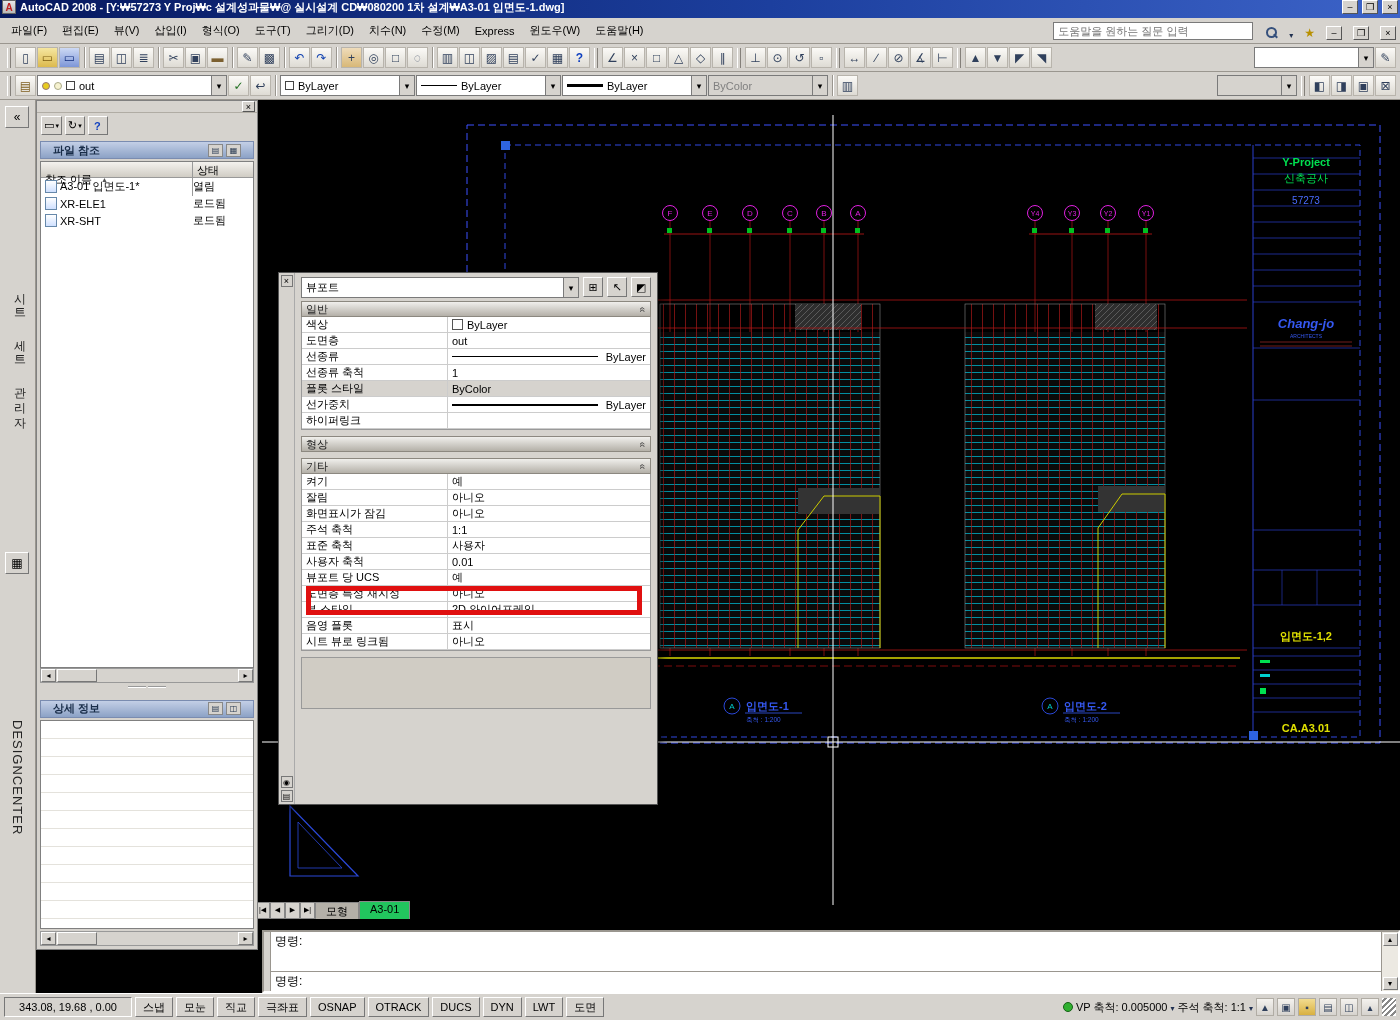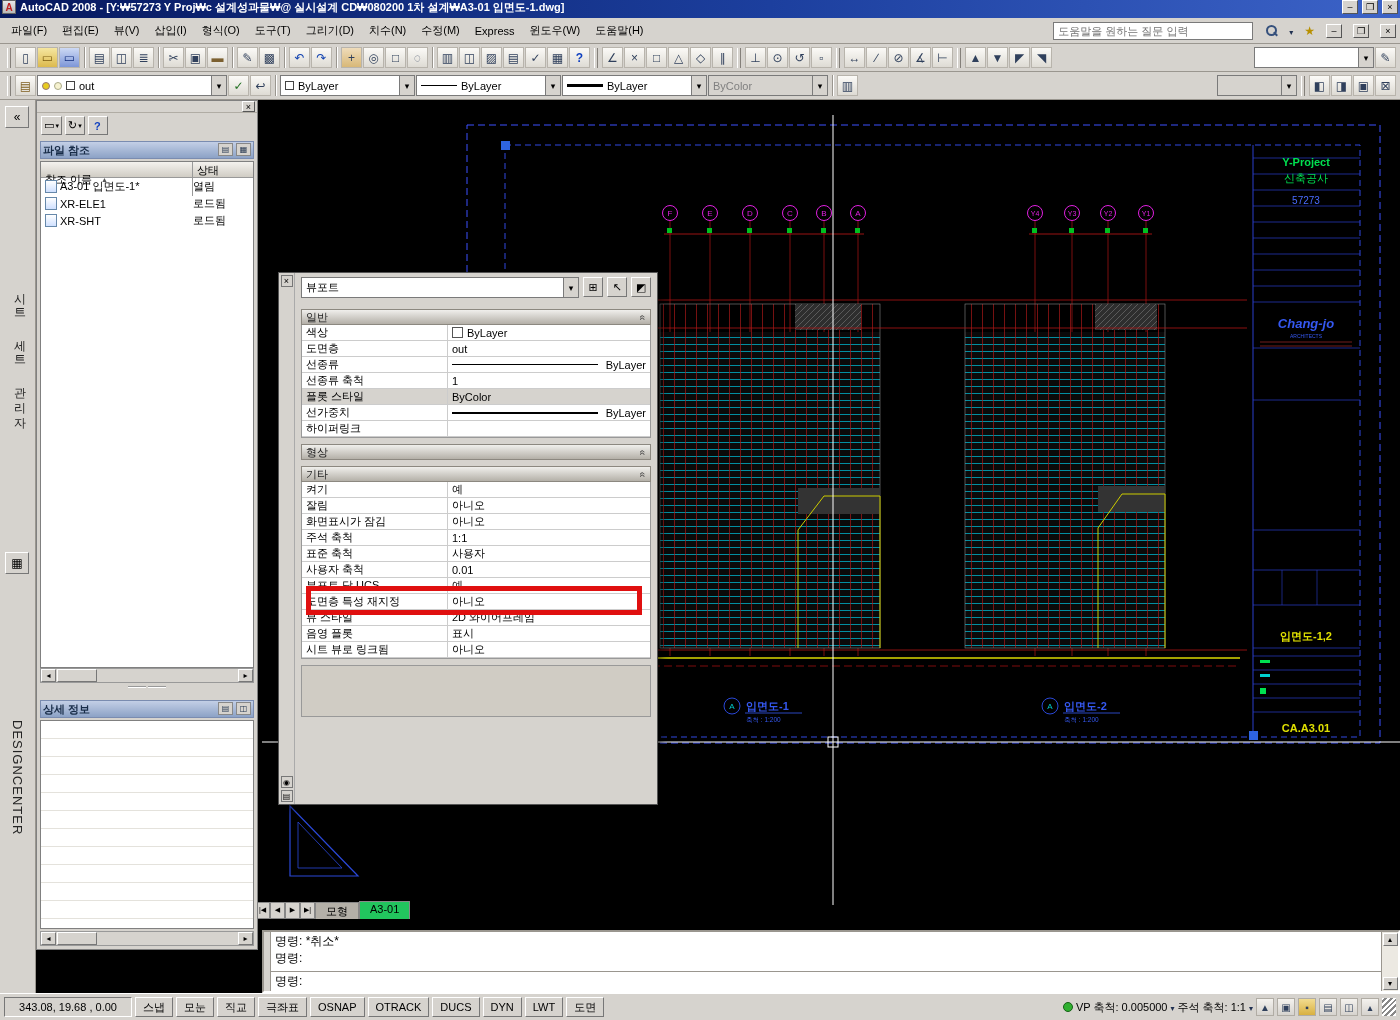--- a/index.html
+++ b/index.html
@@ -8,21 +8,21 @@
 .abs{position:absolute}
 
 .titlebar{left:0;top:0;width:1400px;height:18px;background:linear-gradient(90deg,#06185e,#1c3f9e 55%,#3c63c8);color:#fff;display:flex;align-items:flex-start;gap:4px;padding:0 2px;z-index:90}
 .titlebar .t{font-weight:bold;font-size:11px;flex:1;white-space:nowrap;overflow:hidden}
 .appicon{width:14px;height:14px;background:linear-gradient(#e8e8e8,#b8b8b8);border:1px solid #666;display:flex;align-items:center;justify-content:center}
 .appicon::after{content:"A";color:#c02020;font-weight:bold;font-size:10px}
 .wb{width:16px;height:14px;background:#d6d3ce;border:1px solid;border-color:#fff #555 #555 #fff;font-size:9px;display:flex;align-items:center;justify-content:center;color:#000}
 .wb.mn::after{content:"–"} .wb.rs::after{content:"❒"} .wb.cl::after{content:"×"}
 .menubar{left:0;top:18px;width:1400px;height:26px;background:#d6d3ce;border-bottom:1px solid #9a968f;display:flex;align-items:center;padding:0 4px;gap:1px;z-index:90}
 .mitem{padding:3px 7px;white-space:nowrap}
-.helpwrap{margin-left:auto;display:flex;align-items:center;gap:11px}
+.helpwrap{margin-left:auto;display:flex;align-items:flex-end;gap:11px}
 input.help{width:200px;height:18px;border:1px solid #7a7a7a;padding:1px 4px;font-size:11px;font-family:inherit}
 .sicon{width:14px;height:14px;position:relative}
 .sicon::before{content:"";position:absolute;left:2px;top:1px;width:7px;height:7px;border:2px solid #35507c;border-radius:50%}
 .sicon::after{content:"";position:absolute;left:9px;top:9px;width:5px;height:2px;background:#35507c;transform:rotate(45deg)}
 .star{color:#b89000;font-size:12px}
 .chevd::after{content:"▾";font-size:8px;color:#203050}
 
 .tbrow{left:0;width:1400px;height:28px;background:#d6d3ce;border-bottom:1px solid #9a968f;display:flex;align-items:center;padding:0 4px;gap:1px;z-index:90}
 .grip{width:4px;height:20px;border-left:1px solid #fff;border-right:1px solid #84807a;margin:0 3px;flex:none}
 .sep{width:1px;height:21px;background:#9a968f;box-shadow:1px 0 0 #fff;margin:0 3px;flex:none}
@@ -56,21 +56,21 @@
 .vlat{writing-mode:vertical-rl;font-size:13px;letter-spacing:1px;color:#222}
 .dkico{width:24px;height:22px;border:1px solid;border-color:#fff #777 #777 #fff;background:#d6d3ce;display:flex;align-items:center;justify-content:center;font-size:12px}
 
 #ssm{left:36px;top:100px;width:222px;height:850px;background:#d6d3ce;border:1px solid #808080;z-index:30;display:flex;flex-direction:column;padding:0 0 3px 0}
 .grab{height:12px;border-bottom:1px solid #b0aca4;display:flex;justify-content:flex-end;align-items:center;padding:0 2px}
 .grab .wb{width:13px;height:11px}
 .ptb{display:flex;gap:3px;padding:3px 4px}
 .pbtn{height:19px;min-width:20px;background:#d6d3ce;border:1px solid;border-color:#fff #777 #777 #fff;display:flex;align-items:center;justify-content:center;font-size:11px;padding:0 2px;gap:1px}
 .pbtn::after{content:"▾";font-size:7px}
 .pbtn.nod::after{content:""}
-.hdrbar{background:linear-gradient(#c3cfe6,#8fa3c8);background:linear-gradient(#c3cfe6,#8ca2c6);border:1px solid #7a8cb0;margin:3px 3px 0 3px;padding:1px 2px;display:flex;align-items:flex-start;color:#182c48;font-weight:bold;height:18px}
+.hdrbar{background:linear-gradient(#c3cfe6,#8fa3c8);background:linear-gradient(#c3cfe6,#8ca2c6);border:1px solid #7a8cb0;margin:3px 3px 0 3px;padding:1px 12px;display:flex;align-items:center;color:#182c48;font-weight:bold;height:18px}
 .mb{width:15px;height:13px;margin-left:3px;background:#d6d3ce;border:1px solid #888;font-size:8px;display:flex;align-items:center;justify-content:center}
 .listwrap{background:#fff;border:1px solid #808080;margin:2px 3px 0 3px;height:514px;overflow:hidden}
 .cols{display:flex;background:linear-gradient(#f4f2ee,#d0ccc4);border-bottom:1px solid #999;height:16px}
 .c1{flex:1;padding:17px 4px;border-right:1px solid #999;display:flex;align-items:center;gap:9px}
 .c2{width:60px;padding:1px 4px}
 .sortup{font-size:7px;color:#555}
 .frow{display:flex;height:17px;align-items:center}
 .fico{width:12px;height:13px;margin:0 3px 0 4px;background:linear-gradient(#fff,#cfe0ff);border:1px solid #6688aa;flex:none}
 .fname{flex:1;white-space:nowrap;overflow:hidden} .fstat{width:60px}
 .hsb{height:15px;background:#d6d3ce;border:1px solid #999;margin:0 3px;display:flex;align-items:center}
@@ -79,21 +79,21 @@
 .sbt{width:40px;height:13px;background:#d6d3ce;border:1px solid;border-color:#fff #777 #777 #fff;margin-left:1px}
 .split{height:9px;display:flex;align-items:center;justify-content:center;gap:2px}
 .split i{width:18px;height:2px;background:#999;border-bottom:1px solid #fff}
 .detail{background:#fff;border:1px solid #808080;margin:2px 3px 0 3px;height:212px;background-image:repeating-linear-gradient(#fff 0 17px,#e4e2dc 17px 18px)}
 
 #props{left:278px;top:272px;width:380px;height:533px;background:#d6d3ce;border:1px solid #555;box-shadow:3px 3px 8px rgba(0,0,0,.55);z-index:40;display:flex}
 .pstrip{width:16px;border-right:1px solid #aaa;display:flex;flex-direction:column;align-items:center;padding:2px 0;gap:2px}
 .xs{width:12px;height:12px;background:#d6d3ce;border:1px solid #777;font-size:9px;display:flex;align-items:center;justify-content:center}
 .xs.cl::after{content:"×"} .xs.pin::after{content:"◉";font-size:8px} .xs.mnu::after{content:"▤";font-size:8px}
 .pc{flex:1;padding:4px 6px;display:flex;flex-direction:column}
-.typeRow{display:flex;gap:4px;height:20px;margin-bottom:12px}
+.typeRow{display:flex;gap:4px;height:20px;margin-bottom:4px}
 .typeSel{flex:1}
 .pqb{width:20px;height:20px;background:#d6d3ce;border:1px solid;border-color:#fff #777 #777 #fff;display:flex;align-items:center;justify-content:center;font-size:11px}
 .sec{margin-top:6px}
 .sec-hdr{height:16px;background:linear-gradient(#f0efec,#b4b0a8);border:1px solid #8c8880;display:flex;align-items:center;padding:7px 4px;color:#222}
 .chup{margin-left:auto;display:inline-block;transform:rotate(90deg);font-size:10px;color:#444}
 .pgrid{border:1px solid #999;border-top:none}
 .prow{display:flex;height:16px;background:#fff;border-bottom:1px solid #ccc;align-items:center}
 .prow.sel{background:#d6d3ce}
 .pl{width:146px;padding:0 4px;border-right:1px solid #ccc;white-space:nowrap;overflow:hidden}
 .pv{flex:1;padding:0 4px;display:flex;align-items:center;gap:4px;white-space:nowrap;overflow:hidden}
@@ -502,21 +502,20 @@
   <span class="tnv tn3"></span>
   <span class="tnv tn4"></span>
   <span class="tab">모형</span>
   <span class="tab active">A3-01</span>
 </div>
 
 <div class="abs" id="cmd">
   <div class="cmdgrip"></div>
   <div class="cmdmain">
     <div class="chist">
-      <div>명령: *취소*</div>
       <div>명령:</div>
     </div>
     <div class="cpr">명령:</div>
   </div>
   <div class="vsb">
     <span class="sba u"></span>
     <span class="sba d"></span>
   </div>
 </div>
 

